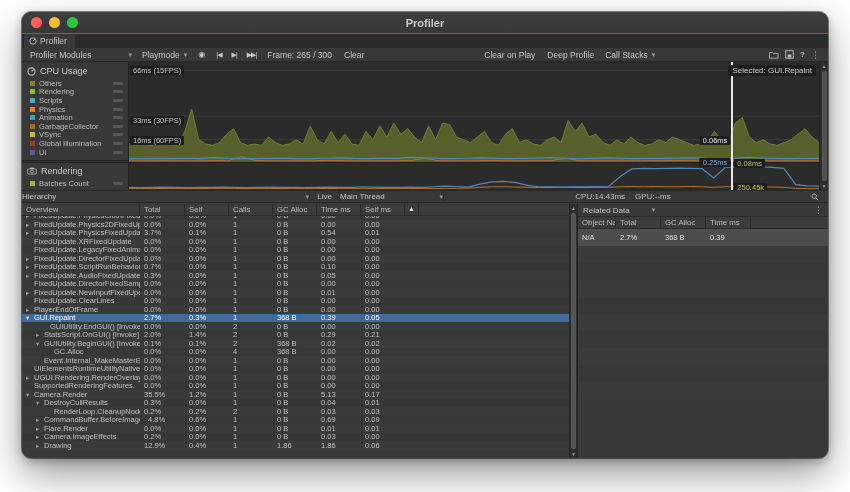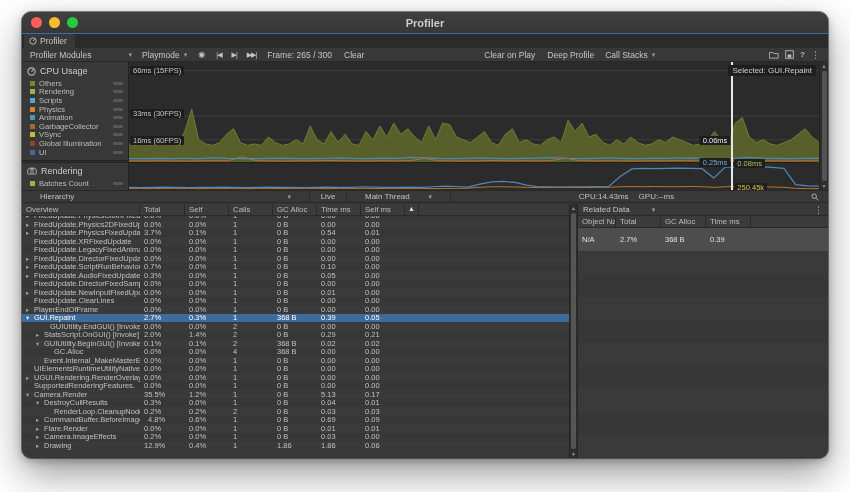--- a/index.html
+++ b/index.html
@@ -61,21 +61,21 @@
   .tip-w { color:#e8e8e8; transform:translateX(-100%); margin-left:-1px; }
   .tip-b { color:#74a9db; transform:translateX(-100%); margin-left:-1px; }
   .tip-o { color:#b9bd54; margin-left:3px; }
   .tip-k { color:#cec24a; margin-left:3px; }
 
   .vscroll { width:9px; flex:none; background:#2e2e2e; border-left:1px solid #232323; display:flex; flex-direction:column; align-items:center; font-size:5px; color:#9a9a9a; padding:1px 0; }
   .vthumb { flex:1; width:5px; background:#535353; border-radius:2px; margin:2px 0; }
 
   
   .hbar { height:13px; background:#383838; border-top:1px solid #282828; border-bottom:1px solid #282828; display:flex; align-items:center; font-size:8px; color:#c4c4c4; }
-  .h-dd { display:flex; align-items:center; justify-content:space-between; padding:0 18px; height:100%; border-right:1px solid #2a2a2a; }
+  .h-dd { display:flex; align-items:center; justify-content:space-between; padding:0 0; height:100%; border-right:1px solid #2a2a2a; }
   .h-mode { width:288px; }
   .h-live { width:30px; justify-content:center; }
   .h-thread { width:104px; }
   .h-stats { flex:1; display:flex; justify-content:center; gap:10px; color:#c0c0c0;text-align:right; }
   .h-search { width:26px; display:flex; justify-content:center; }
 
   
   .bottom { position:absolute; left:0; right:0; top:192px; bottom:0; display:flex; }
   .tablewrap { width:547px; flex:none; display:flex; flex-direction:column; overflow:hidden; background:#383838; }
   .thead { height:12px; background:#3b3b3b; border-bottom:1px solid #2a2a2a; display:flex; font-size:7.8px; color:#bdbdbd; flex:none; }
@@ -92,21 +92,21 @@
 
   .tscroll { width:9px; flex:none; background:#2e2e2e; border-left:1px solid #262626; border-right:1px solid #242424; display:flex; flex-direction:column; align-items:center; font-size:5px; color:#9a9a9a; padding:1px 0; }
   .tthumb { flex:1; width:5px; background:#555555; border-radius:2px; margin:2px 0; }
 
   
   .rpanel { flex:1; background:#383838; display:flex; flex-direction:column; overflow:hidden; }
   .rhead { height:13px; background:#383838; border-bottom:1px solid #2a2a2a; display:flex; align-items:center; font-size:8px; color:#c4c4c4; padding:0 5px; }
   .rhead .dd { font-size:7px; color:#9a9a9a; margin-left:22px; }
   .rcols { height:12px; background:#3b3b3b; border-bottom:1px solid #2a2a2a; display:flex; font-size:7.8px; color:#bdbdbd; flex:none; }
   .rrows { flex:none; }
-  .rrow { display:flex; height:23px; align-items:center; font-size:7.5px; color:#c8c8c8; }
+  .rrow { display:flex; height:17px; align-items:center; font-size:7.5px; color:#c8c8c8; }
   .rrow.filled { background:#4d4d4d; color:#e0e0e0; }
   .rrow.even { background:#373737; } .rrow.odd { background:#3a3a3a; }
   .rmsg { font-size:7.5px; color:#c8c8c8; padding:4px 6px; margin-top:4px; white-space:nowrap; overflow:hidden; }
 </style>
 </head>
 <body>
 
 <div class="window">
 
   <div class="titlebar">
@@ -264,21 +264,21 @@
           <polyline points="0.00,98.89 2.04,99.03 4.08,98.75 6.12,98.89 8.16,99.03 10.20,98.89 12.24,98.61 14.29,98.89 16.33,94.72 18.37,98.61 20.41,98.89 22.45,99.03 24.49,98.75 26.53,98.89 28.57,98.33 30.61,98.75 32.65,98.89 34.69,99.03 36.73,98.75 38.78,98.89 40.82,98.61 42.86,96.39 44.90,98.75 46.94,98.89 48.98,99.03 51.02,98.75 53.06,98.47 55.10,98.89 57.14,98.75 59.18,98.89 61.22,98.61 63.27,96.11 65.31,98.75 67.35,98.89 69.39,98.75 71.43,98.89 73.47,99.03 75.51,98.75 77.55,98.89 79.59,98.61 81.63,98.75 83.67,98.89 85.71,96.67 87.76,98.75 89.80,98.89 91.84,98.75 93.88,98.89 95.92,99.03 97.96,98.75 100.00,98.89" fill="none" stroke="#c06a2e" stroke-width="1" vector-effect="non-scaling-stroke"></polyline>
           <polyline points="0.00,96.53 2.04,96.67 4.08,96.39 6.12,96.53 8.16,96.25 10.20,96.53 12.24,95.56 14.29,96.39 16.33,96.53 18.37,96.67 20.41,96.39 22.45,96.11 24.49,96.53 26.53,96.67 28.57,96.25 30.61,95.83 32.65,96.39 34.69,96.53 36.73,96.11 38.78,96.39 40.82,95.28 42.86,95.83 44.90,96.39 46.94,96.53 48.98,96.25 51.02,95.97 53.06,96.39 55.10,96.67 57.14,96.39 59.18,96.11 61.22,95.56 63.27,96.25 65.31,96.53 67.35,96.39 69.39,95.97 71.43,96.39 73.47,96.53 75.51,96.25 77.55,96.39 79.59,96.11 81.63,95.83 83.67,96.39 85.71,96.53 87.76,96.39 89.80,95.42 91.84,96.11 93.88,96.39 95.92,96.53 97.96,96.25 100.00,96.39" fill="none" stroke="#4f87b8" stroke-width="1.2" vector-effect="non-scaling-stroke"></polyline>
         </svg>
       <div class="chart-div"></div>
       <svg id="render-svg" viewBox="0 0 100 100" preserveAspectRatio="none">
           <polyline points="0.00,94.00 1.69,94.00 3.39,95.00 5.08,94.00 6.78,94.00 8.47,94.00 10.17,95.00 11.86,94.00 13.56,94.00 15.25,94.00 16.95,95.00 18.64,94.00 20.34,94.00 22.03,95.00 23.73,94.00 25.42,94.00 27.12,94.00 28.81,95.00 30.51,94.00 32.20,94.00 33.90,94.00 35.59,95.00 37.29,94.00 38.98,94.00 40.68,94.00 42.37,94.00 44.07,95.00 45.76,94.00 47.46,94.00 49.15,93.00 50.85,90.00 52.54,88.00 54.24,88.00 55.93,89.00 57.63,90.00 59.32,91.00 61.02,91.00 62.71,90.00 64.41,91.00 66.10,91.00 67.80,90.00 69.49,90.00 71.19,88.00 72.88,87.00 74.58,88.00 76.27,87.00 77.97,88.00 79.66,88.00 81.36,87.00 83.05,88.00 84.75,90.00 86.44,88.00 88.14,87.00 89.83,88.00 91.53,88.00 93.22,89.00 94.92,90.00 96.61,94.00 98.31,95.00 100.00,95.00" fill="none" stroke="#b5762e" stroke-width="1" vector-effect="non-scaling-stroke"></polyline>
           <polyline points="0.00,90.00 1.69,91.00 3.39,90.00 5.08,89.00 6.78,90.00 8.47,91.00 10.17,90.00 11.86,90.00 13.56,89.00 15.25,90.00 16.95,91.00 18.64,90.00 20.34,89.00 22.03,90.00 23.73,90.00 25.42,91.00 27.12,90.00 28.81,89.00 30.51,90.00 32.20,90.00 33.90,88.00 35.59,89.00 37.29,90.00 38.98,90.00 40.68,89.00 42.37,90.00 44.07,88.00 45.76,86.00 47.46,87.00 49.15,89.00 50.85,78.00 52.54,70.00 54.24,68.00 55.93,72.00 57.63,82.00 59.32,88.00 61.02,88.00 62.71,89.00 64.41,88.00 66.10,88.00 67.80,87.00 69.49,88.00 71.19,50.00 72.88,22.00 74.58,20.00 76.27,21.00 77.97,20.00 79.66,19.00 81.36,20.00 83.05,21.00 84.75,55.00 86.44,15.00 88.14,14.00 89.83,15.00 91.53,14.00 93.22,16.00 94.92,20.00 96.61,80.00 98.31,85.00 100.00,86.00" fill="none" stroke="#4f87b8" stroke-width="1.2" vector-effect="non-scaling-stroke"></polyline>
         </svg>
       <div id="grid-labels">
           <div class="glabel" style="top: 4.33333px;">66ms (15FPS)</div>
-          <div class="glabel" style="top: 47px;">33ms (30FPS)</div>
+          <div class="glabel" style="top: 54px;">33ms (30FPS)</div>
           <div class="glabel" style="top: 73.7778px;">16ms (60FPS)</div>
         </div>
       <div class="sel-line" id="sel-line" style="left: 87.3%;"></div>
       <div class="sel-label">Selected: GUI.Repaint</div>
       <div class="tip tip-w" id="tip-w" style="top: 74px; left: 87.3%;">0.06ms</div>
       <div class="tip tip-b" id="tip-b" style="top: 96px; left: 87.3%;">0.25ms</div>
       <div class="tip tip-o" id="tip-o" style="top: 97px; left: 87.3%;">0.08ms</div>
       <div class="tip tip-k" id="tip-k" style="top: 121px; left: 87.3%;">250.45k</div>
     </div>
 

